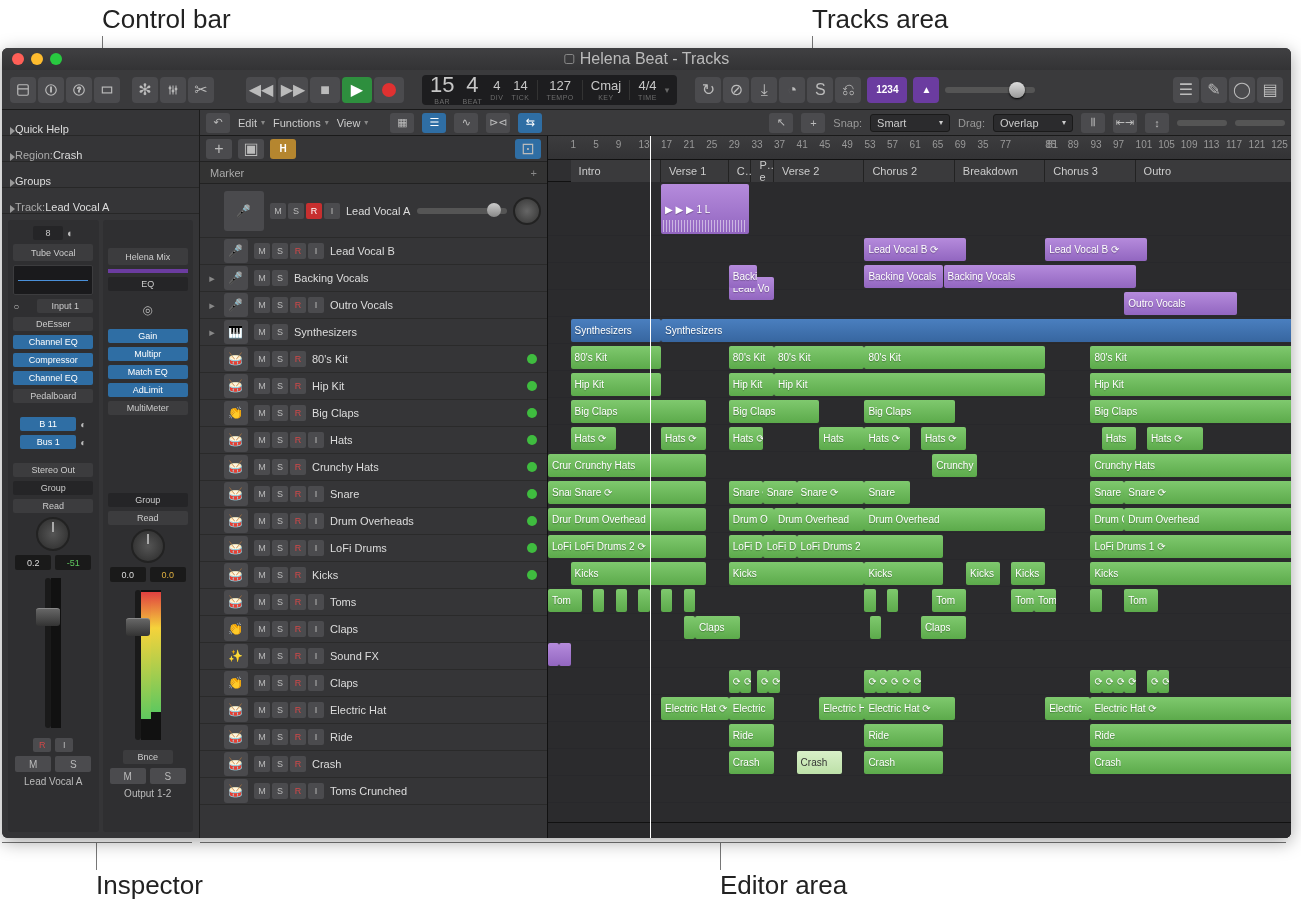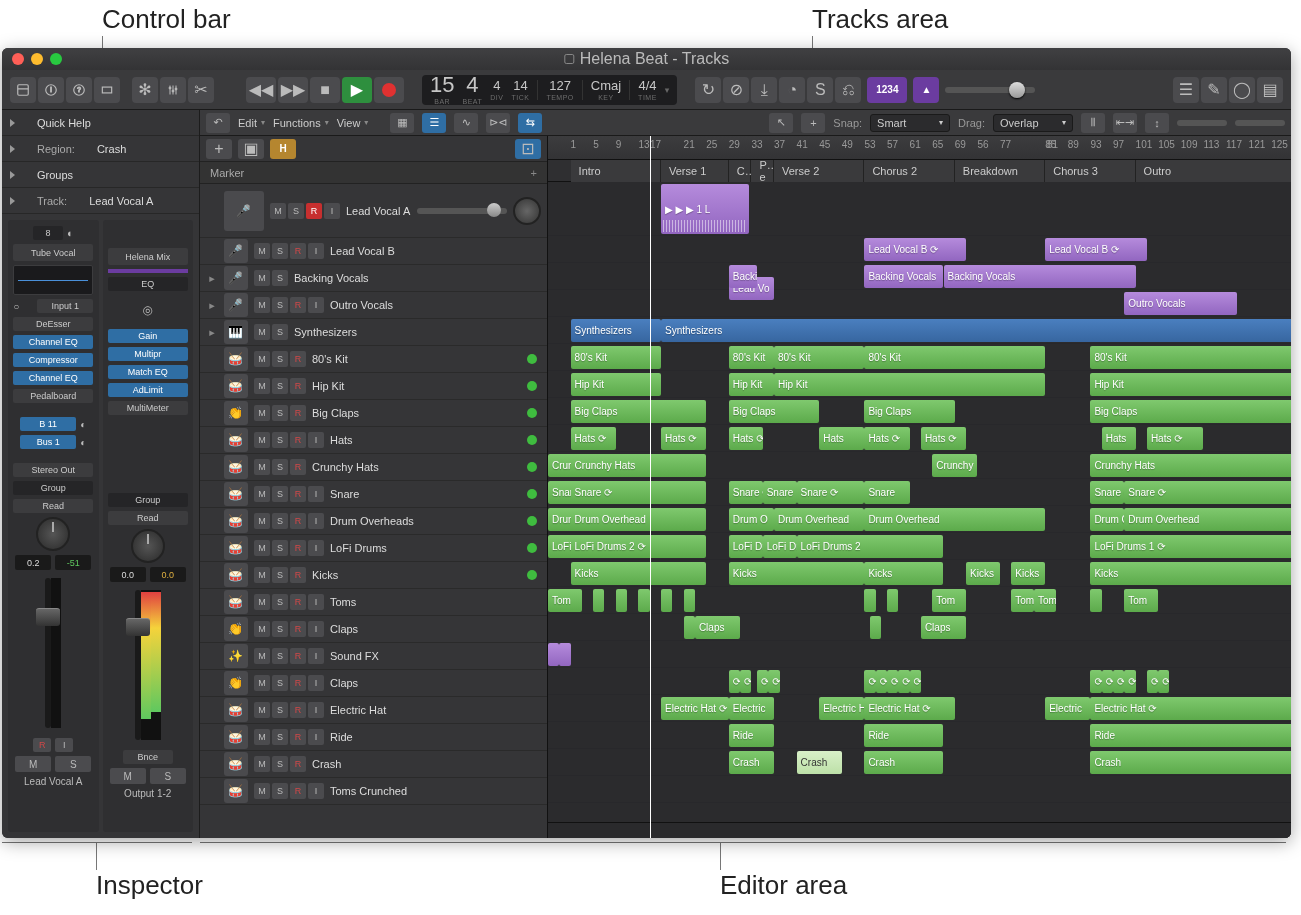--- a/index.html
+++ b/index.html
@@ -33,21 +33,21 @@
   .lcd-sep{width:1px;height:20px;background:#333}
   .vol { width:90px; height:6px; background:#555; border-radius:3px; position:relative; }
   .vol .knob{position:absolute;right:10px;top:-5px;width:16px;height:16px;border-radius:50%;background:linear-gradient(#ddd,#999);box-shadow:0 1px 2px #000}
   .spacer{flex:1}
 
   
   .main { flex:1; display:flex; overflow:hidden;}
 
   
   .inspector { width:198px; background:#353537; color:#bbb; font-size:11px; display:flex; flex-direction:column; border-right:1px solid #1c1c1c;}
-  .insp-row { height:26px; display:flex; align-items:center; padding:0 8px; border-bottom:1px solid #272727; gap:22px; cursor:pointer;}
+  .insp-row { height:26px; display:flex; align-items:flex-end; padding:0 8px; border-bottom:1px solid #272727; gap:0; cursor:pointer;}
   .insp-row .tri{width:0;height:0;border-left:5px solid #999;border-top:4px solid transparent;border-bottom:4px solid transparent;}
   .insp-row .lbl{color:#aaa}
   .insp-row .val{color:#ddd}
   .channels { flex:1; display:flex; gap:4px; padding:6px; }
   .channel { width:92px; background:#2f2f31; border-radius:3px; display:flex; flex-direction:column; align-items:center; gap:4px; padding:6px 3px; font-size:10px; color:#bbb;}
   .ch-slot { width:80px; height:17px; background:#3c3c3e; border-radius:2px; display:flex; align-items:center; justify-content:center; font-size:9px; color:#ccc;}
   .ch-slot.blue{background:#2f6ea4;color:#fff}
   .ch-slot.dark{background:#252527}
   .ch-slot.tiny{height:14px}
   .eq-box{width:80px;height:30px;background:#1a1a1c;border:1px solid #3c3c3e;border-radius:2px;position:relative}
@@ -684,35 +684,35 @@
                 </div>
               </div>
           </div>
 
           <div class="arrange">
             <div class="ruler" id="ruler">
                 <span class="tick" style="left: 22.6px;">1</span>
                 <span class="tick" style="left: 45.2px;">5</span>
                 <span class="tick" style="left: 67.8px;">9</span>
                 <span class="tick" style="left: 90.4px;">13</span>
-                <span class="tick" style="left: 102px;">17</span>
+                <span class="tick" style="left: 113px;">17</span>
                 <span class="tick" style="left: 135.6px;">21</span>
                 <span class="tick" style="left: 158.2px;">25</span>
                 <span class="tick" style="left: 180.8px;">29</span>
                 <span class="tick" style="left: 203.4px;">33</span>
                 <span class="tick" style="left: 226px;">37</span>
                 <span class="tick" style="left: 248.6px;">41</span>
                 <span class="tick" style="left: 271.2px;">45</span>
                 <span class="tick" style="left: 293.8px;">49</span>
                 <span class="tick" style="left: 316.4px;">53</span>
                 <span class="tick" style="left: 339px;">57</span>
                 <span class="tick" style="left: 361.6px;">61</span>
                 <span class="tick" style="left: 384.2px;">65</span>
                 <span class="tick" style="left: 406.8px;">69</span>
-                <span class="tick" style="left: 429.4px;">56</span>
+                <span class="tick" style="left: 429.4px;">35</span>
                 <span class="tick" style="left: 452px;">77</span>
                 <span class="tick" style="left: 499px;">81</span>
                 <span class="tick" style="left: 497.2px;">85</span>
                 <span class="tick" style="left: 519.8px;">89</span>
                 <span class="tick" style="left: 542.4px;">93</span>
                 <span class="tick" style="left: 565px;">97</span>
                 <span class="tick" style="left: 587.6px;">101</span>
                 <span class="tick" style="left: 610.2px;">105</span>
                 <span class="tick" style="left: 632.8px;">109</span>
                 <span class="tick" style="left: 655.4px;">113</span>

